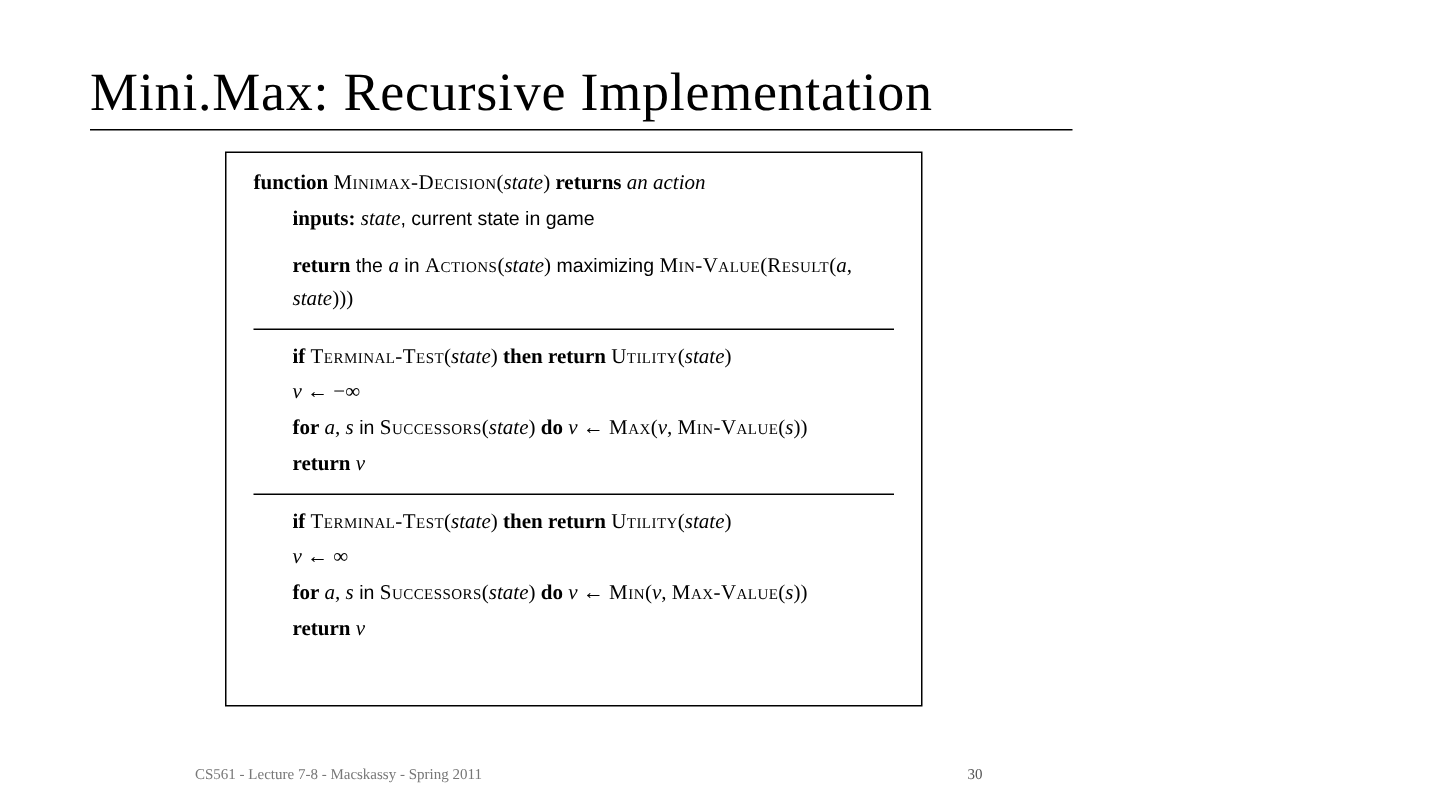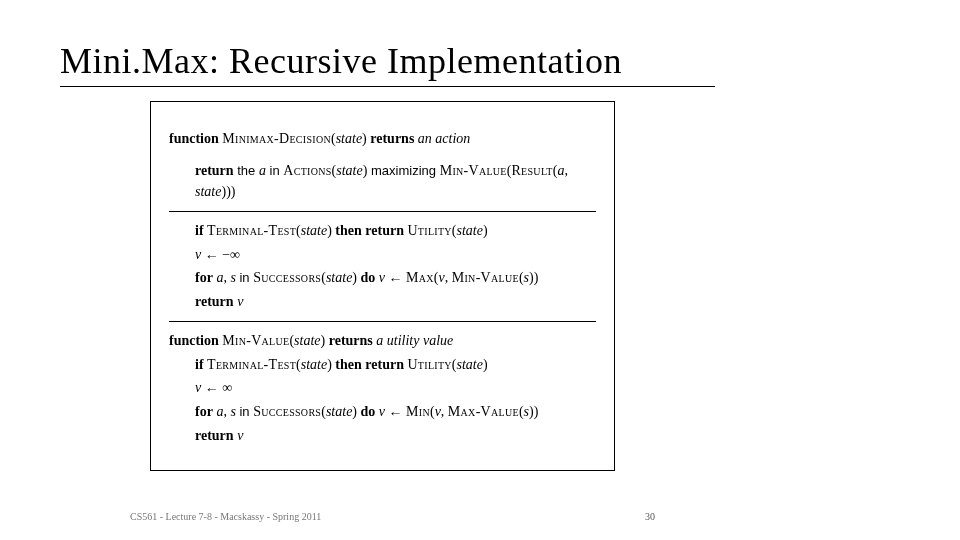--- a/index.html
+++ b/index.html
@@ -20,21 +20,21 @@
     font-weight: 400;
     letter-spacing: 0.5px;
     border-bottom: 1px solid #000;
     padding-bottom: 4px;
     margin-bottom: 14px;
   }
   .box {
     border: 1px solid #000;
     margin-left: 90px;
     margin-right: 100px;
-    padding: 26px 18px 10px 18px;
+    padding: 10px 18px 10px 18px;
     font-size: 14px;
     line-height: 1.55;
     min-height: 370px;
   }
   .box hr {
     border: none;
     border-top: 1px solid #000;
     margin: 8px 0;
   }
   .kw { font-weight: bold; font-family: "Times New Roman", serif; }
@@ -63,20 +63,24 @@
   <div class="title">Mini.Max: Recursive Implementation</div>
 
   <div class="box">
 
     <div class="ind0 block">
       <span class="kw">function</span>
       <span> </span><span class="sc">Minimax-Decision</span><span>(</span><span class="it">state</span><span>)</span>
       <span> </span><span class="kw">returns</span>
       <span> </span><span class="it">an action</span>
     </div>
+    <div class="ind1 block">
+      <span class="kw">inputs:</span>
+      <span> </span><span class="it">state</span><span class="sf">, current state in game</span>
+    </div>
     <div style="height:8px"></div>
     <div class="ind1 block">
       <span class="kw">return</span><span class="sf"> the </span><span class="it">a</span><span class="sf"> in </span><span class="sc">Actions</span><span>(</span><span class="it">state</span><span>)</span><span class="sf"> maximizing </span><span class="sc">Min-Value</span><span>(</span><span class="sc">Result</span><span>(</span><span class="it">a</span><span>, </span><span class="it">state</span><span>)</span><span>)</span><span>)</span>
     </div>
 
     <hr>
 
     <div class="ind1 block">
       <span class="kw">if</span>
       <span> </span><span class="sc">Terminal-Test</span><span>(</span><span class="it">state</span><span>)</span>
@@ -91,26 +95,20 @@
       <span> </span><span class="it">a</span><span>, </span><span class="it">s</span><span class="sf"> in </span><span class="sc">Successors</span><span>(</span><span class="it">state</span><span>)</span>
       <span> </span><span class="kw">do</span><span class="it"> v</span><span> ← </span><span class="sc">Max</span><span>(</span><span class="it">v</span><span>, </span><span class="sc">Min-Value</span><span>(</span><span class="it">s</span><span>)</span><span>)</span>
     </div>
     <div class="ind1 block">
       <span class="kw">return</span>
       <span> </span><span class="it">v</span>
     </div>
 
     <hr>
 
-    <div class="ind0 block">
-      <span class="kw">function</span>
-      <span> </span><span class="sc">Min-Value</span><span>(</span><span class="it">state</span><span>)</span>
-      <span> </span><span class="kw">returns</span>
-      <span> </span><span class="it">a utility value</span>
-    </div>
     <div class="ind1 block">
       <span class="kw">if</span>
       <span> </span><span class="sc">Terminal-Test</span><span>(</span><span class="it">state</span><span>)</span>
       <span> </span><span class="kw">then return</span>
       <span> </span><span class="sc">Utility</span><span>(</span><span class="it">state</span><span>)</span>
     </div>
     <div class="ind1 block">
       <span class="it">v</span><span> ← ∞</span>
     </div>
     <div class="ind1 block">

